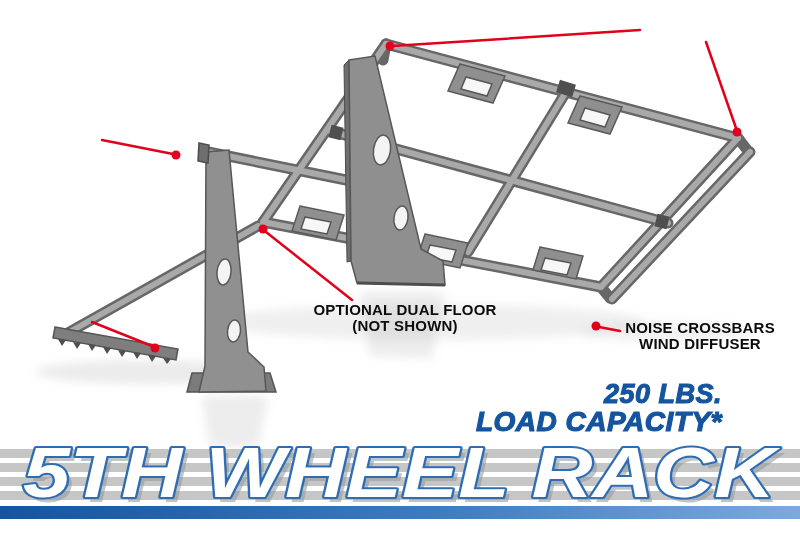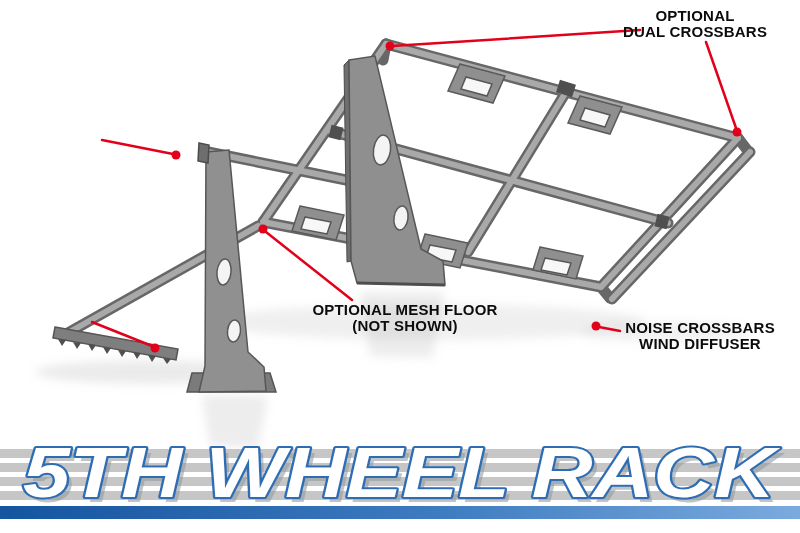--- a/index.html
+++ b/index.html
@@ -130,31 +130,33 @@
     <g fill="#e2001a">
       <circle cx="390" cy="46" r="4.5"></circle>
       <circle cx="737" cy="132" r="4.5"></circle>
       <circle cx="176" cy="155" r="4.5"></circle>
       <circle cx="155" cy="348" r="4.5"></circle>
       <circle cx="263" cy="229" r="4.5"></circle>
       <circle cx="596" cy="326" r="4.5"></circle>
     </g>
   </svg>
 
-  <div class="callout" style="top:8px; right:20px; width:170px;">OPTIONAL
-DUAL CROSSBARS</div>
 
 
 
-  <div class="callout" style="top:302px; left:303px; width:204px;">OPTIONAL MESH FLOOR
+  <div class="callout" style="top:302px; left:303px; width:204px;">OPTIONAL DUAL FLOOR
 (NOT SHOWN)</div>
 
   <div class="callout" style="top:320px; left:618px; width:164px;">NOISE CROSSBARS
 WIND DIFFUSER</div>
 
+  <div class="capacity">
+    <div class="l1">250 LBS.</div>
+    <div class="l2">LOAD CAPACITY*</div>
+  </div>
 
   <div class="stripes"></div>
   <div class="bluebar"></div>
 
   <svg class="banner-svg" viewBox="0 0 800 80">
     <text x="404" y="66" text-anchor="middle" font-family="Liberation Sans, sans-serif" font-size="71" font-weight="bold" font-style="italic" fill="#8e979e" opacity="0.55" textLength="752" lengthAdjust="spacingAndGlyphs">5TH WHEEL RACK</text>
     <text x="399" y="61" text-anchor="middle" font-family="Liberation Sans, sans-serif" font-size="71" font-weight="bold" font-style="italic" fill="#ffffff" stroke="#2e6db4" stroke-width="4" stroke-linejoin="round" paint-order="stroke" textLength="752" lengthAdjust="spacingAndGlyphs">5TH WHEEL RACK</text>
   </svg>
 
 </div>

